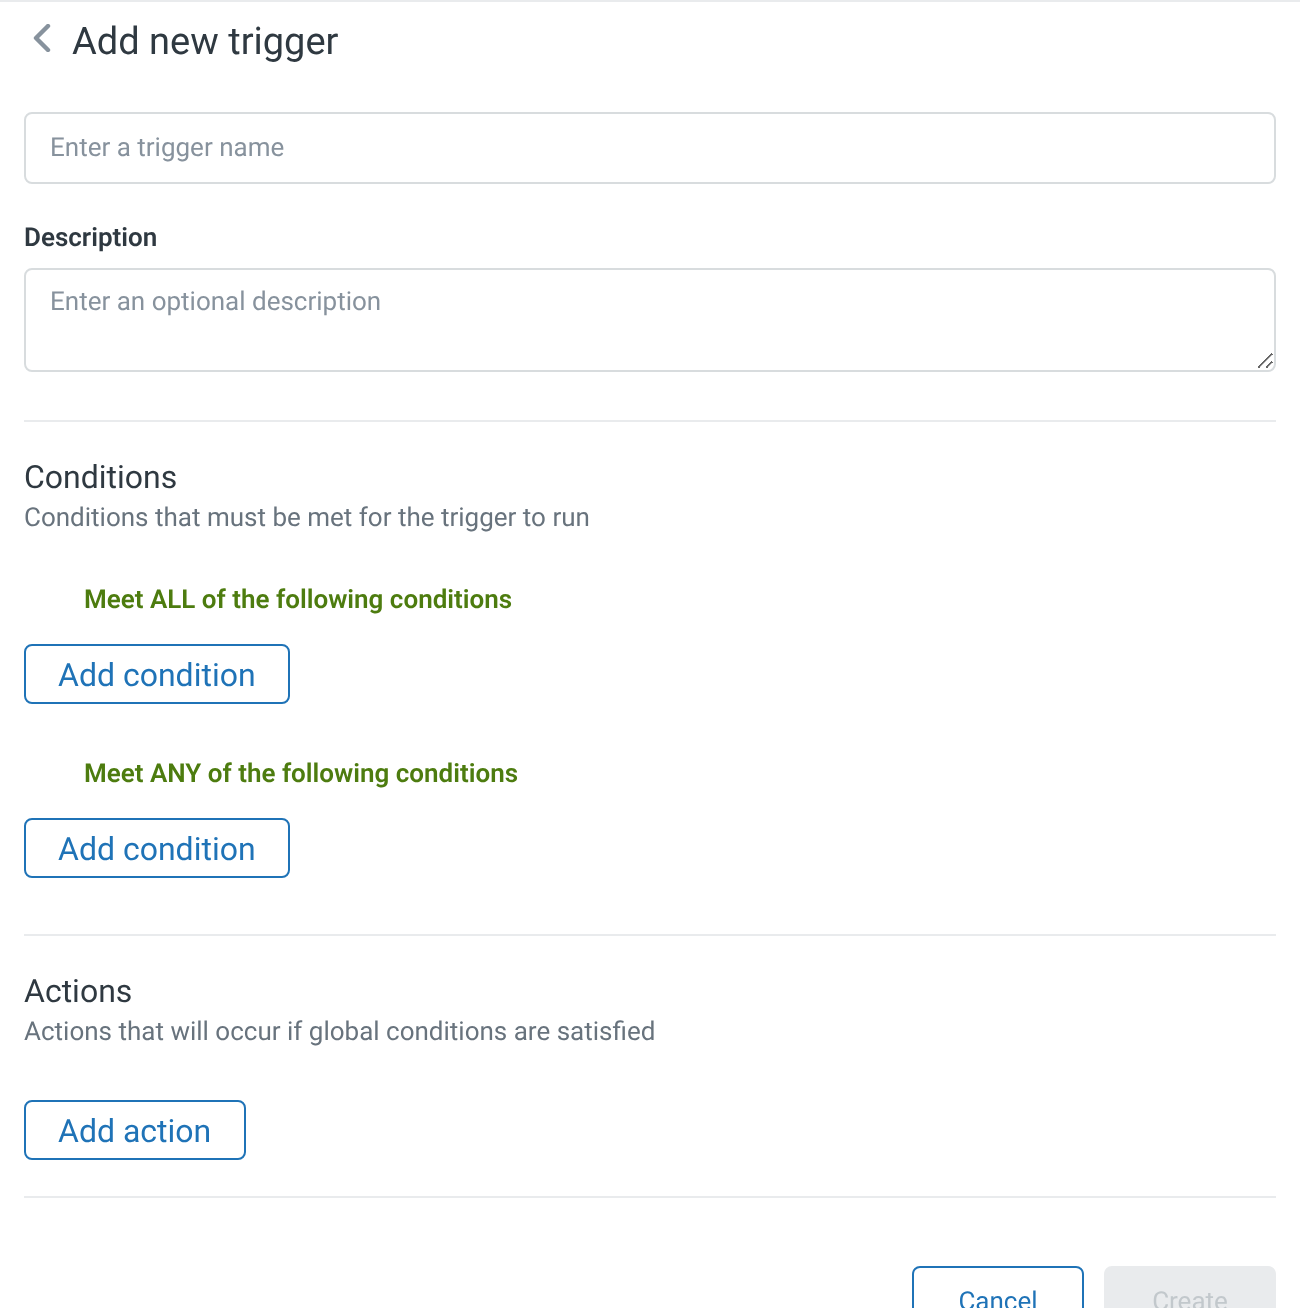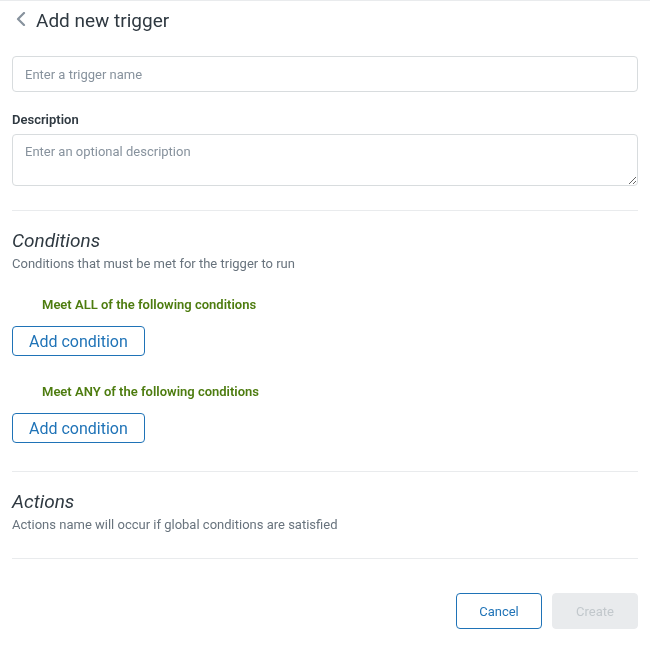--- a/index.html
+++ b/index.html
@@ -77,25 +77,24 @@
     }
     .textarea::placeholder {
       color: #87929d;
     }
     .divider {
       border: none;
       border-top: 1px solid #e9ebed;
       margin: 18px 0;
     }
     .section-title {
-      font-size: 19px;
+      font-size: 16px;
       font-weight: 400;
       color: #2f3941;
       margin-bottom: 4px;
-      font-style: italic;
     }
     .section-subtitle {
       font-size: 13px;
       color: #68737d;
       margin-bottom: 26px;
     }
     .subsection-label {
       font-size: 13px;
       font-weight: 600;
       color: #4d7c0f;
@@ -182,21 +181,22 @@
   <div class="subsection">
     <span class="subsection-label">Meet ANY of the following conditions</span>
     <button class="outline-button">Add condition</button>
   </div>
 </div>
 
 <hr class="divider">
 
 <div class="section">
   <h2 class="section-title">Actions</h2>
-  <p class="section-subtitle">Actions name will occur if global conditions are satisfied</p>
+  <p class="section-subtitle">Actions that will occur if global conditions are satisfied</p>
+  <button class="outline-button">Add action</button>
 </div>
 
 <hr class="divider">
 
 <div class="footer">
   <button class="btn btn-secondary">Cancel</button>
   <button class="btn btn-primary-disabled" disabled="">Create</button>
 </div>
 
 </body></html>

